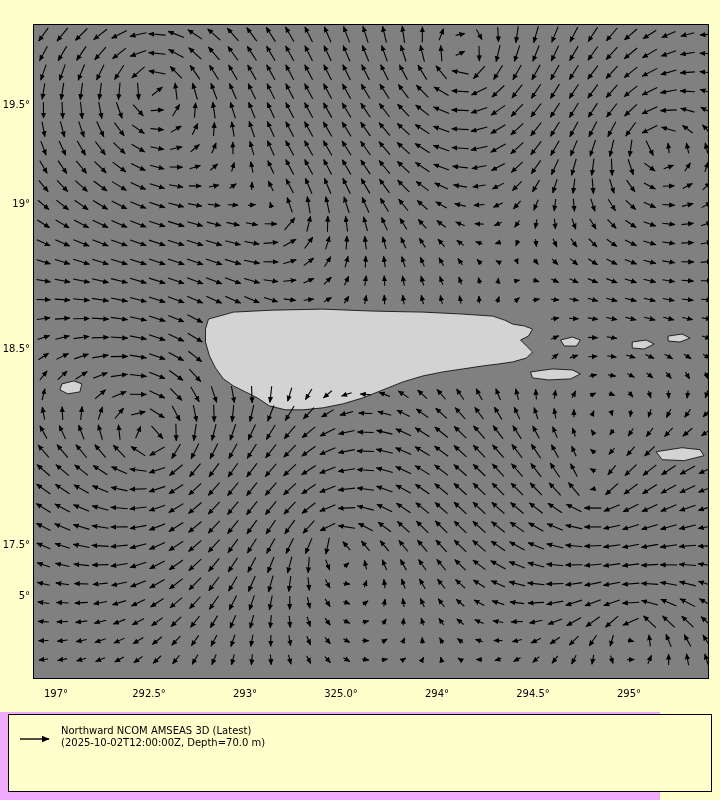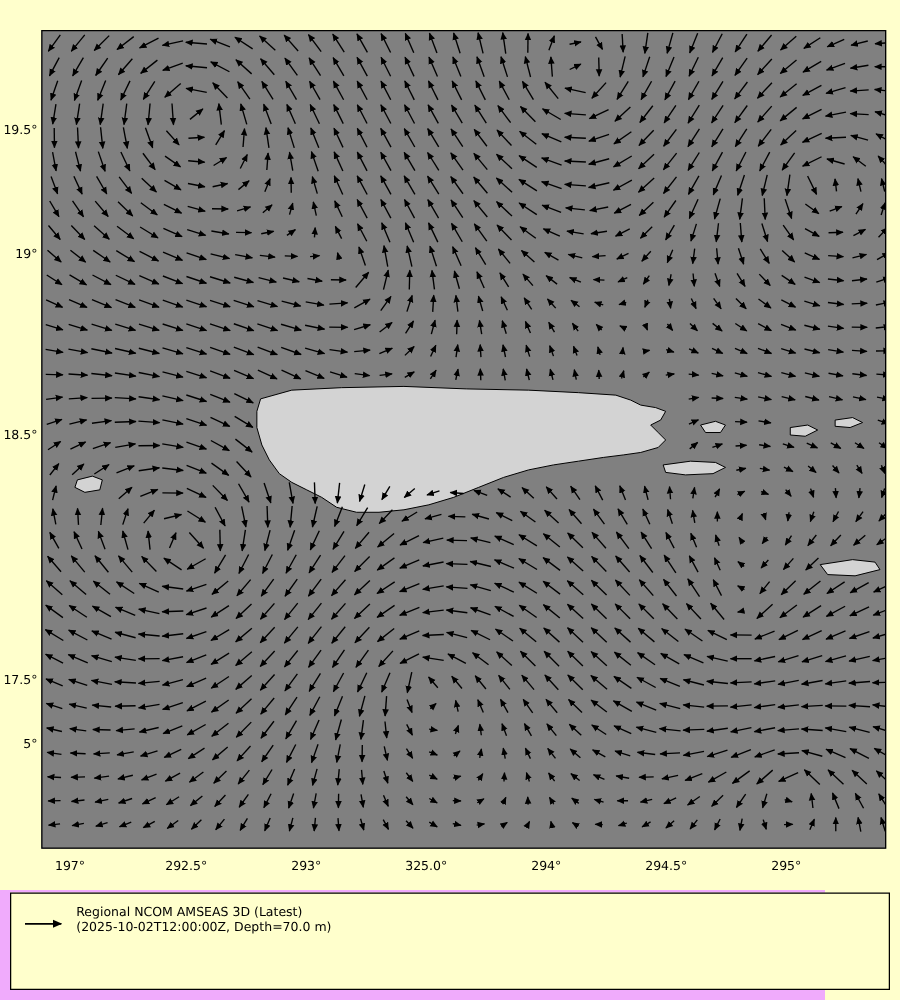--- a/index.html
+++ b/index.html
@@ -1298,18 +1298,18 @@
   <div id="legend">
     <svg id="legend-arrow" viewBox="0 0 38 12">
       <defs>
         <marker id="ah2" markerWidth="6" markerHeight="6" refX="5" refY="3" orient="auto" markerUnits="strokeWidth">
           <path d="M0,0.6 L5.5,3 L0,5.4 z" fill="#000"></path>
         </marker>
       </defs>
       <line x1="1" y1="6" x2="30" y2="6" stroke="#000" stroke-width="1.4" marker-end="url(#ah2)"></line>
     </svg>
     <div id="legend-text">
-      <div class="legend-sub">Regional NCOM AMSEAS 3D (Latest)</div>
+      <div class="legend-sub">Northward NCOM AMSEAS 3D (Latest)</div>
       <div class="legend-sub">(2025-10-02T12:00:00Z, Depth=70.0 m)</div>
     </div>
   </div>
 
 </div>
 
 </body></html>

